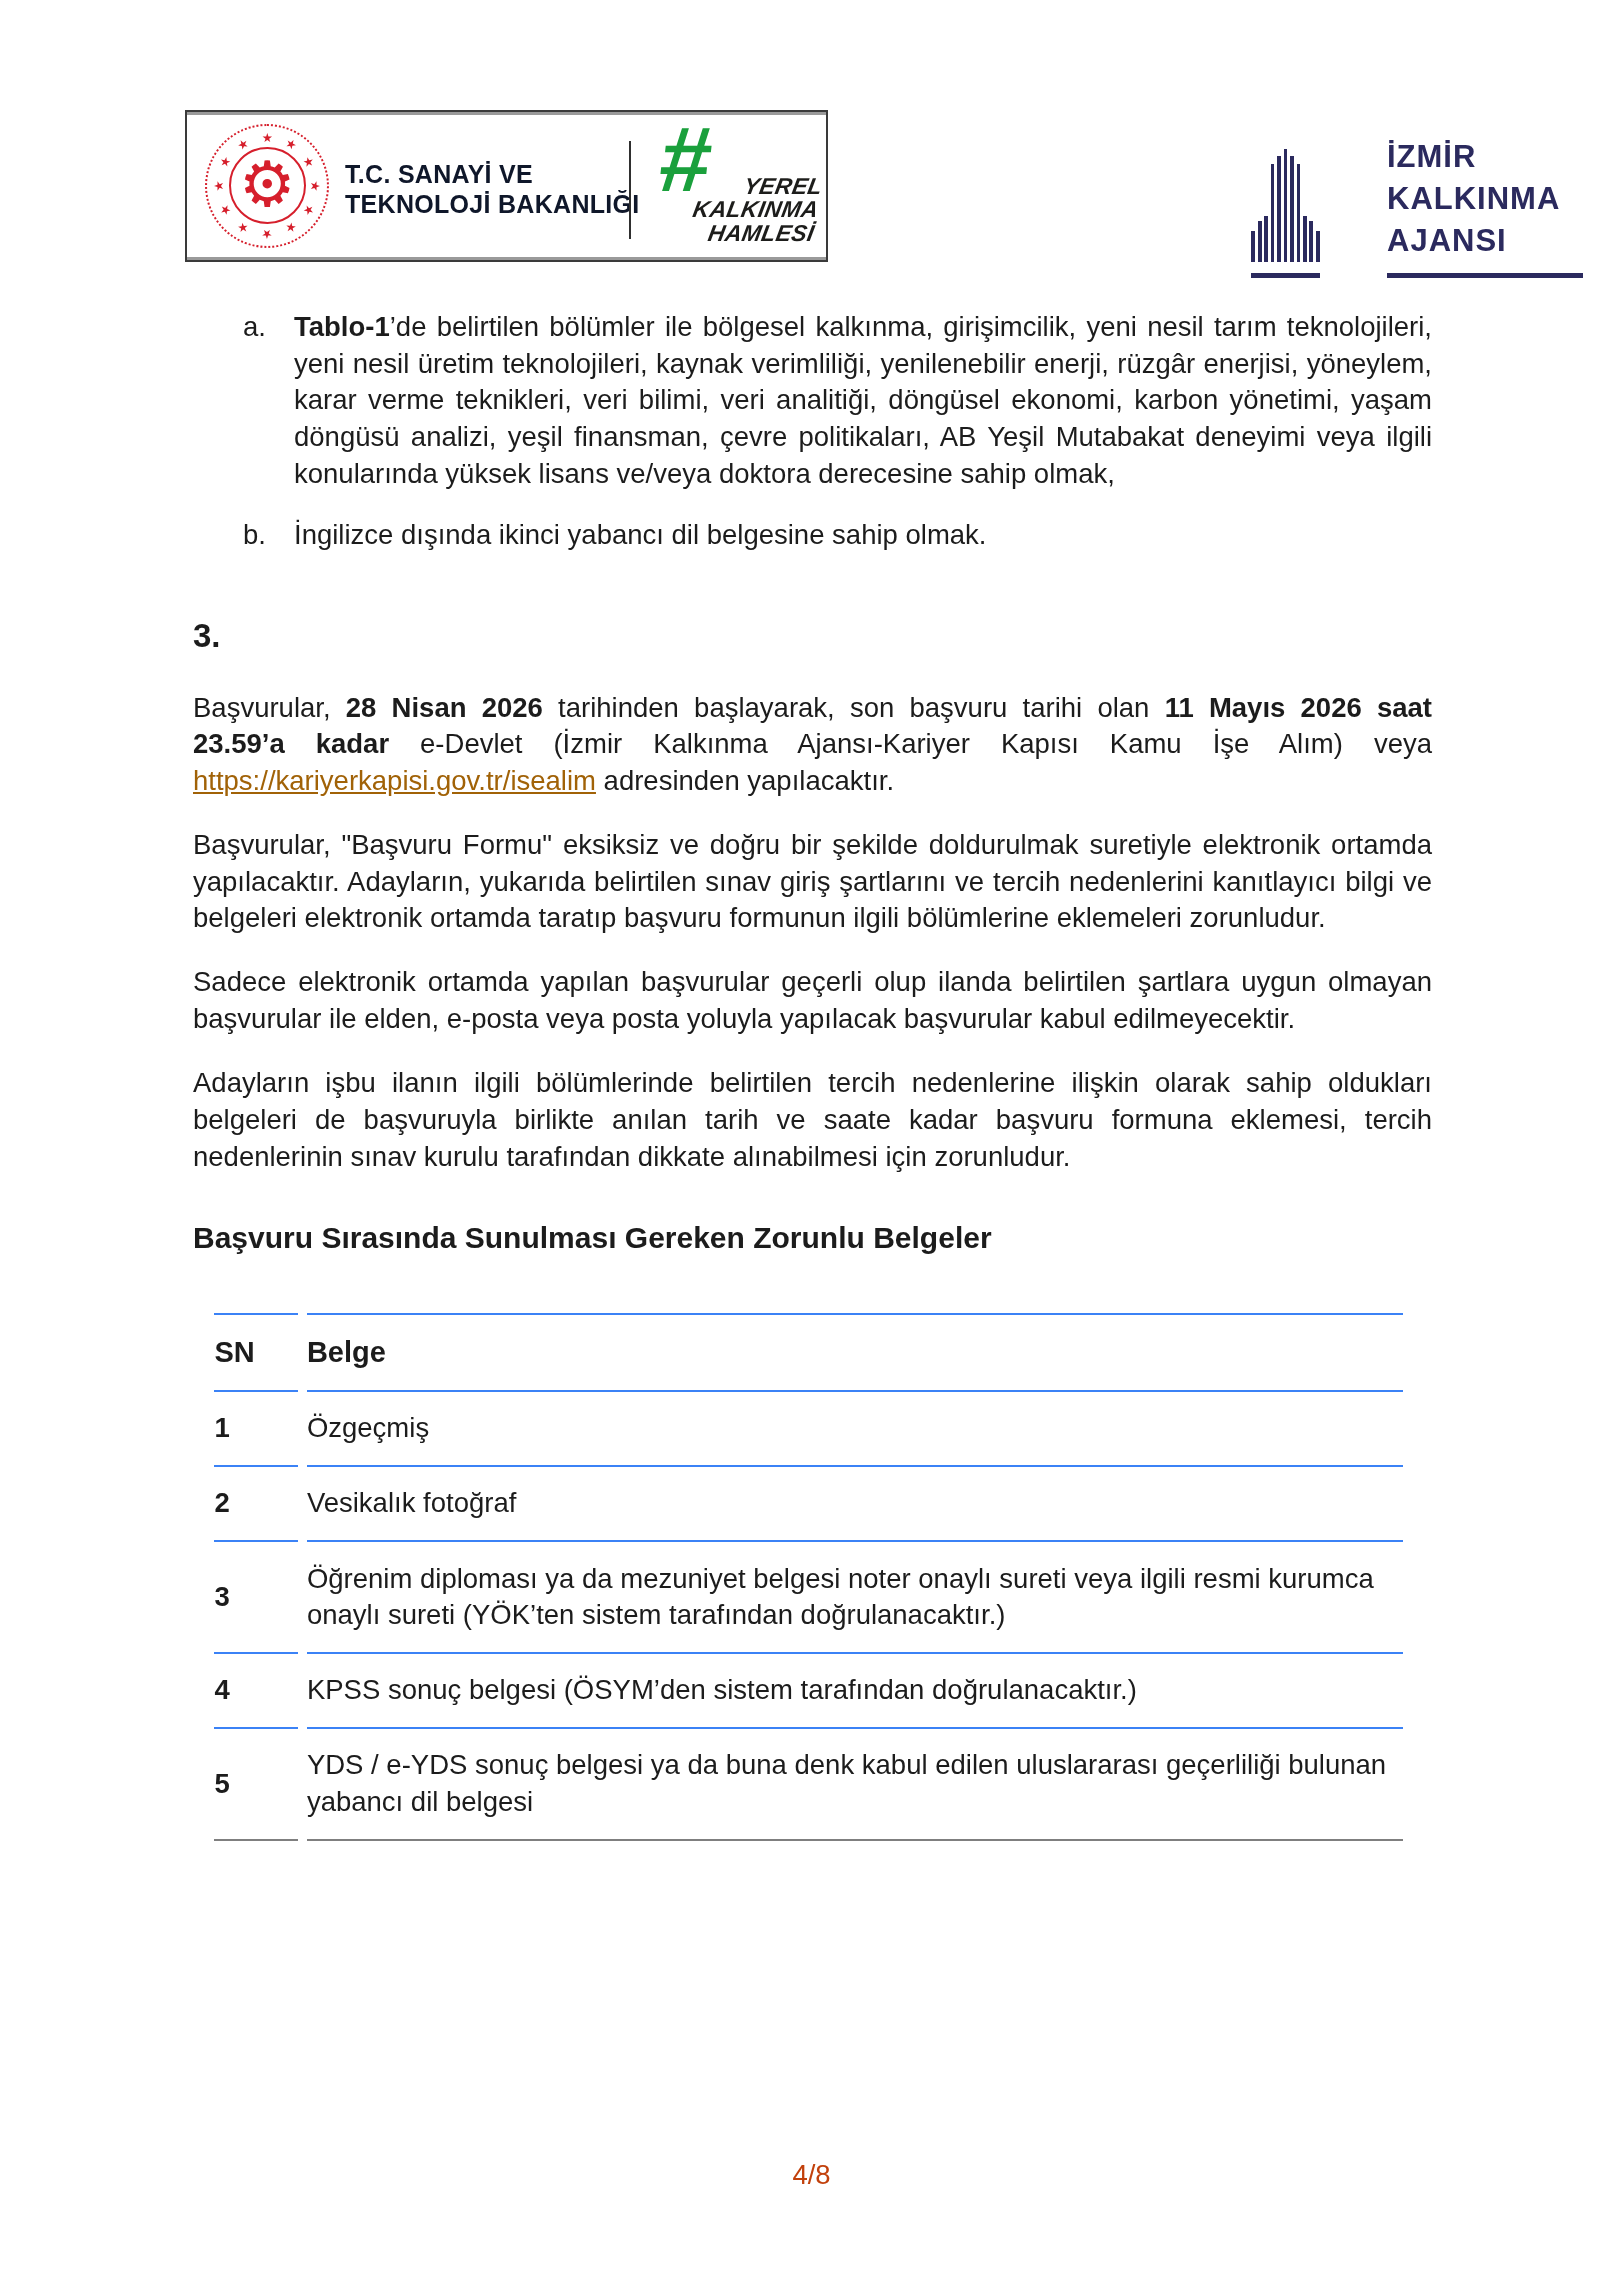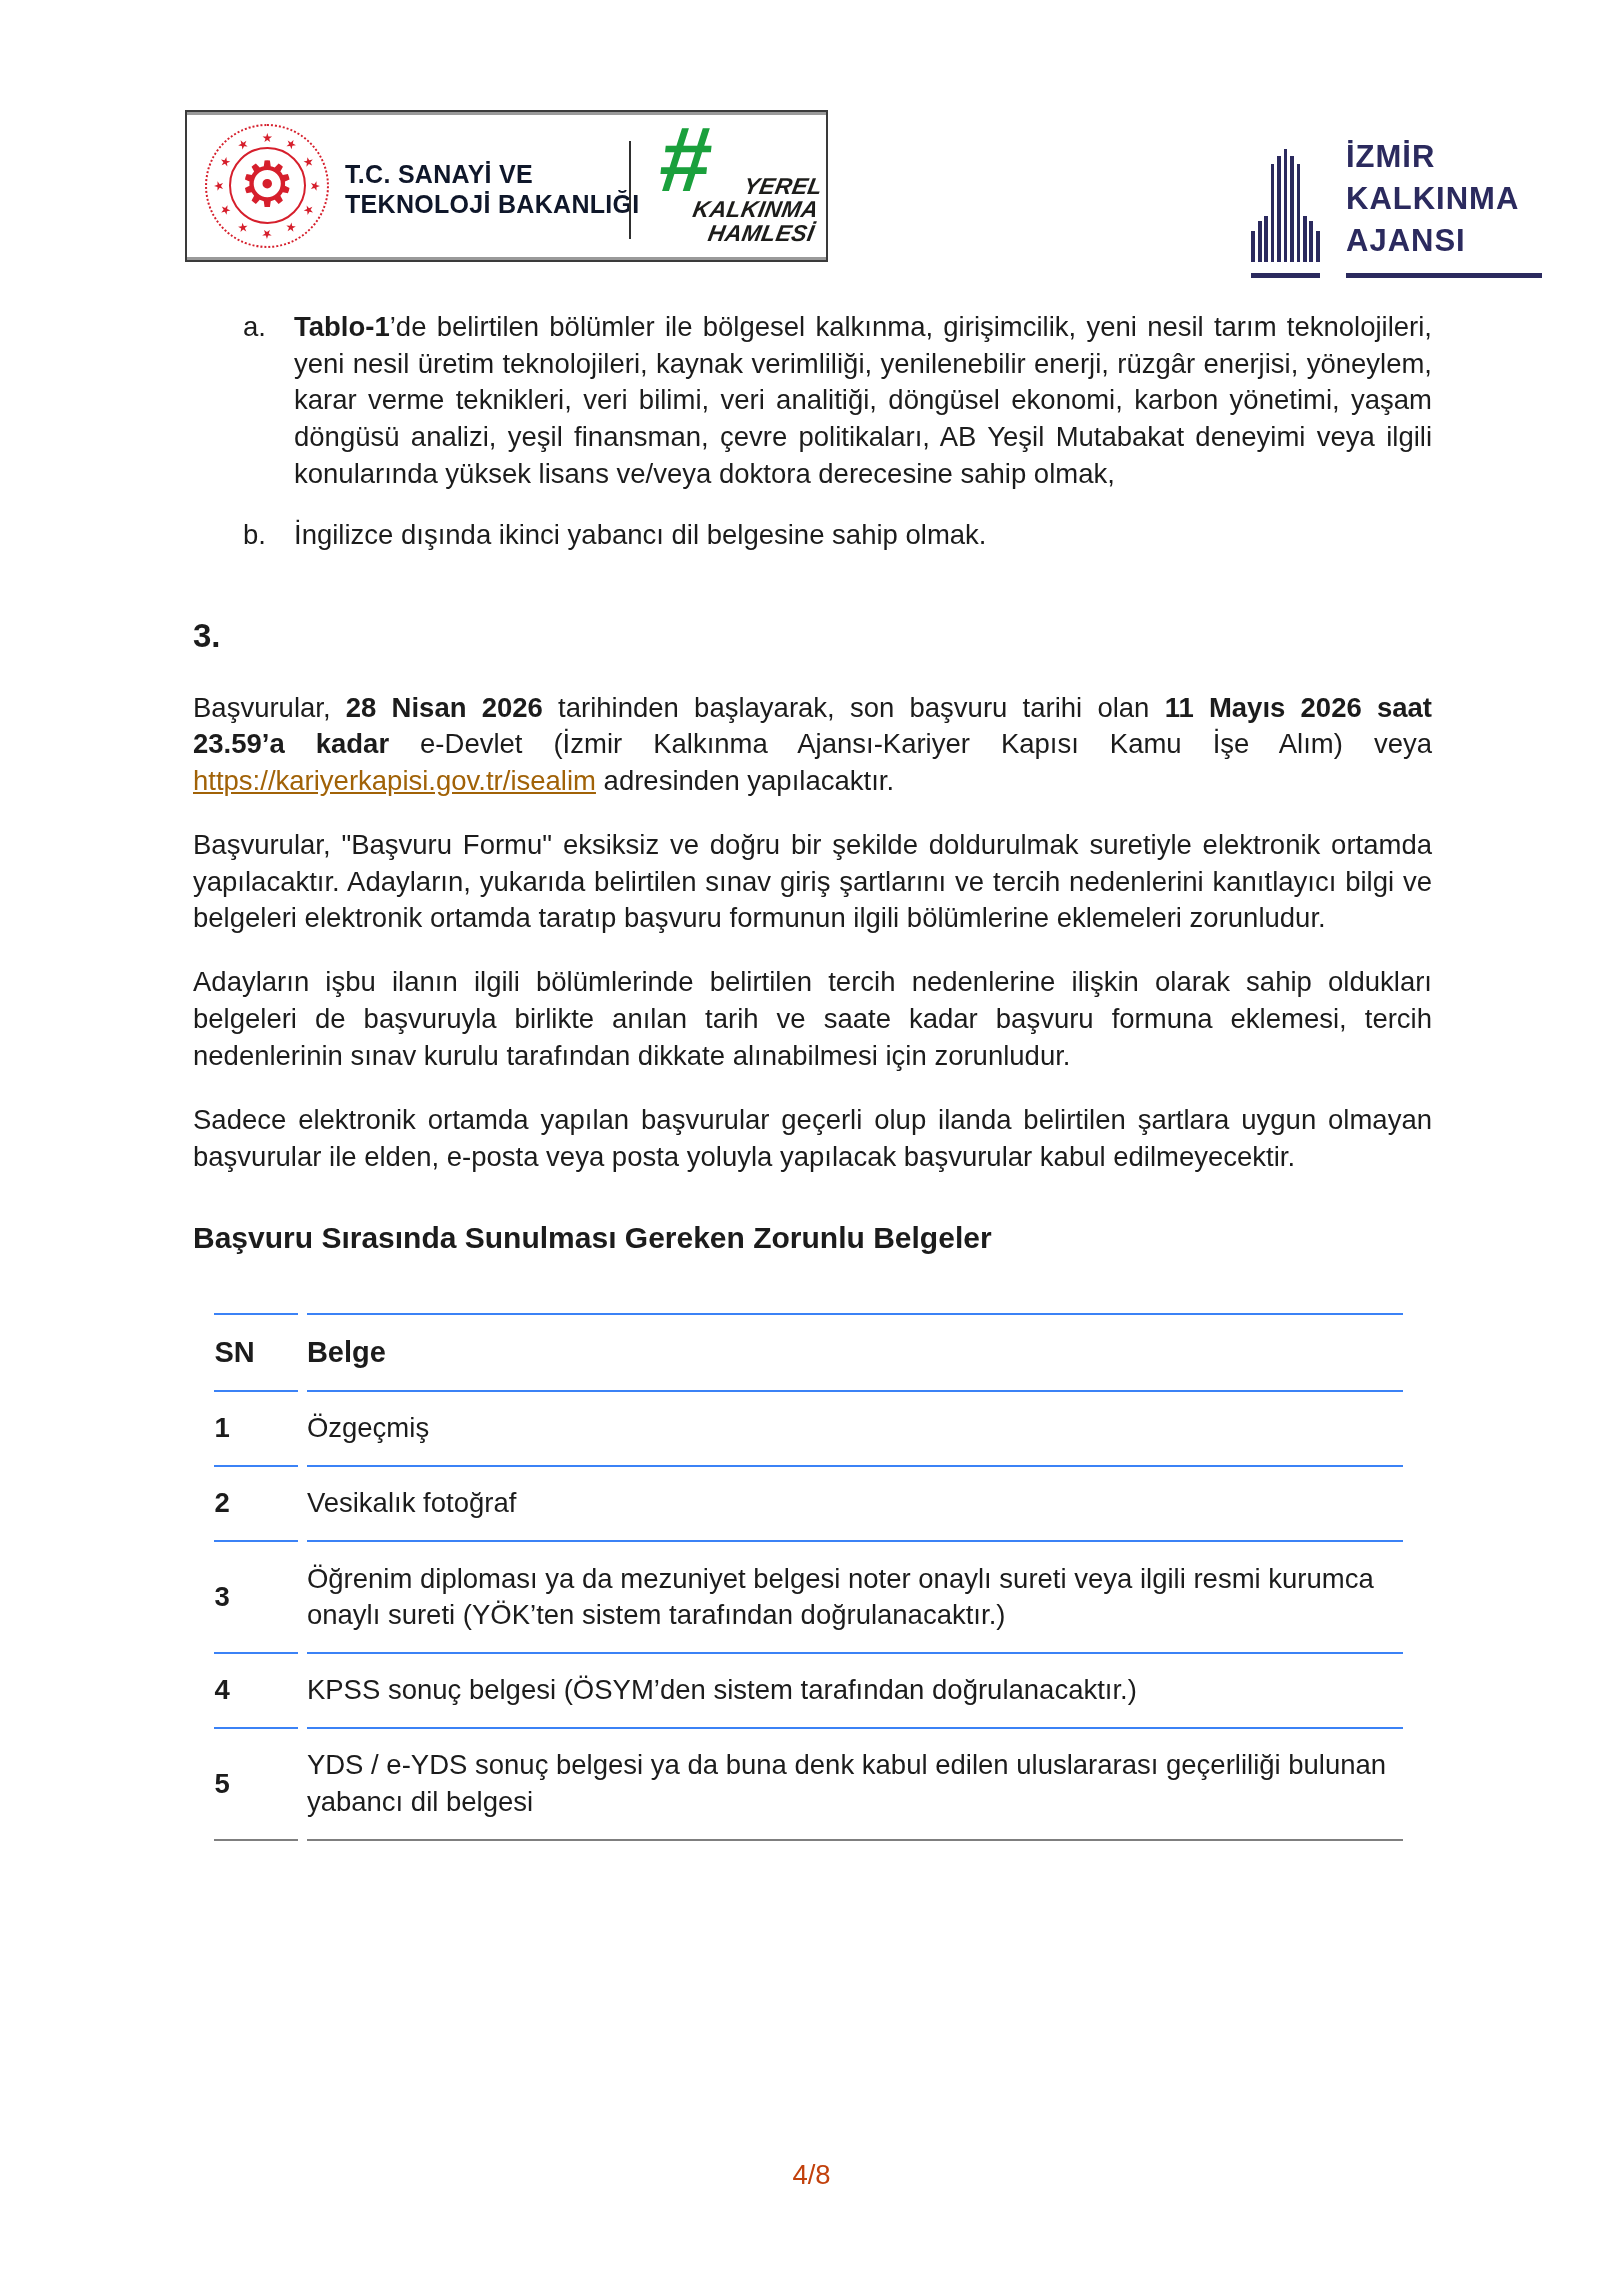--- a/index.html
+++ b/index.html
@@ -41,21 +41,21 @@
     position:absolute;left:6.5px;top:-5.2px;
     font-size:92px;font-weight:800;font-style:italic;color:#1aa03c;line-height:1;
     transform:skewX(-6deg);
   }
   .hamle-lines{
     position:absolute;right:3.9px;top:56px;text-align:right;
     font-size:23px;font-weight:800;font-style:italic;color:#1d1d1b;
     line-height:1.02;letter-spacing:0.3px;transform:skewX(-10deg);
   }
 
-  .izka{position:absolute;left:1251px;top:136px;display:flex;align-items:flex-end;}
+  .izka{position:absolute;left:1251px;top:136px;display:flex;align-items:flex-end;gap:41px;}
   .izka-icon-col{display:flex;flex-direction:column;align-items:center;}
   .izka-bars{display:flex;align-items:flex-end;gap:2.6px;height:113px;}
   .izka-bars i{display:block;width:3.9px;background:#2b2a5e;}
   .izka-rule{height:5.2px;background:#2b2a5e;margin-top:10.5px;}
   .izka-rule.icon-u{width:69px;}
   .izka-rule.text-u{width:196px;}
   .izka-text-col{display:flex;flex-direction:column;margin-left:26px;}
   .izka-lines{font-size:31px;font-weight:700;color:#2b2a5e;line-height:1.36;letter-spacing:1px;}
 
   
@@ -194,23 +194,23 @@
     </div>
 
     <div class="h3">
       <span class="num">3.</span>
     </div>
 
     <p class="para first"><span>Başvurular, </span><b>28 Nisan 2026</b><span> tarihinden başlayarak, son başvuru tarihi olan </span><b>11 Mayıs 2026 saat 23.59’a kadar</b><span> e-Devlet (İzmir Kalkınma Ajansı-Kariyer Kapısı Kamu İşe Alım) veya </span><a class="link">https://kariyerkapisi.gov.tr/isealim</a><span> adresinden yapılacaktır.</span></p>
 
     <p class="para">Başvurular, "Başvuru Formu" eksiksiz ve doğru bir şekilde doldurulmak suretiyle elektronik ortamda yapılacaktır. Adayların, yukarıda belirtilen sınav giriş şartlarını ve tercih nedenlerini kanıtlayıcı bilgi ve belgeleri elektronik ortamda taratıp başvuru formunun ilgili bölümlerine eklemeleri zorunludur.</p>
 
+    <p class="para">Sadece elektronik ortamda yapılan başvurular geçerli olup ilanda belirtilen şartlara uygun olmayan başvurular ile elden, e-posta veya posta yoluyla yapılacak başvurular kabul edilmeyecektir.</p>
+
     <p class="para">Adayların işbu ilanın ilgili bölümlerinde belirtilen tercih nedenlerine ilişkin olarak sahip oldukları belgeleri de başvuruyla birlikte anılan tarih ve saate kadar başvuru formuna eklemesi, tercih nedenlerinin sınav kurulu tarafından dikkate alınabilmesi için zorunludur.</p>
-
-    <p class="para">Sadece elektronik ortamda yapılan başvurular geçerli olup ilanda belirtilen şartlara uygun olmayan başvurular ile elden, e-posta veya posta yoluyla yapılacak başvurular kabul edilmeyecektir.</p>
 
     <div class="subtitle">Başvuru Sırasında Sunulması Gereken Zorunlu Belgeler</div>
 
 
     <table class="docs">
       <tbody>
           <tr>
         <th class="sn">SN</th>
         <th>Belge</th>
       </tr>

